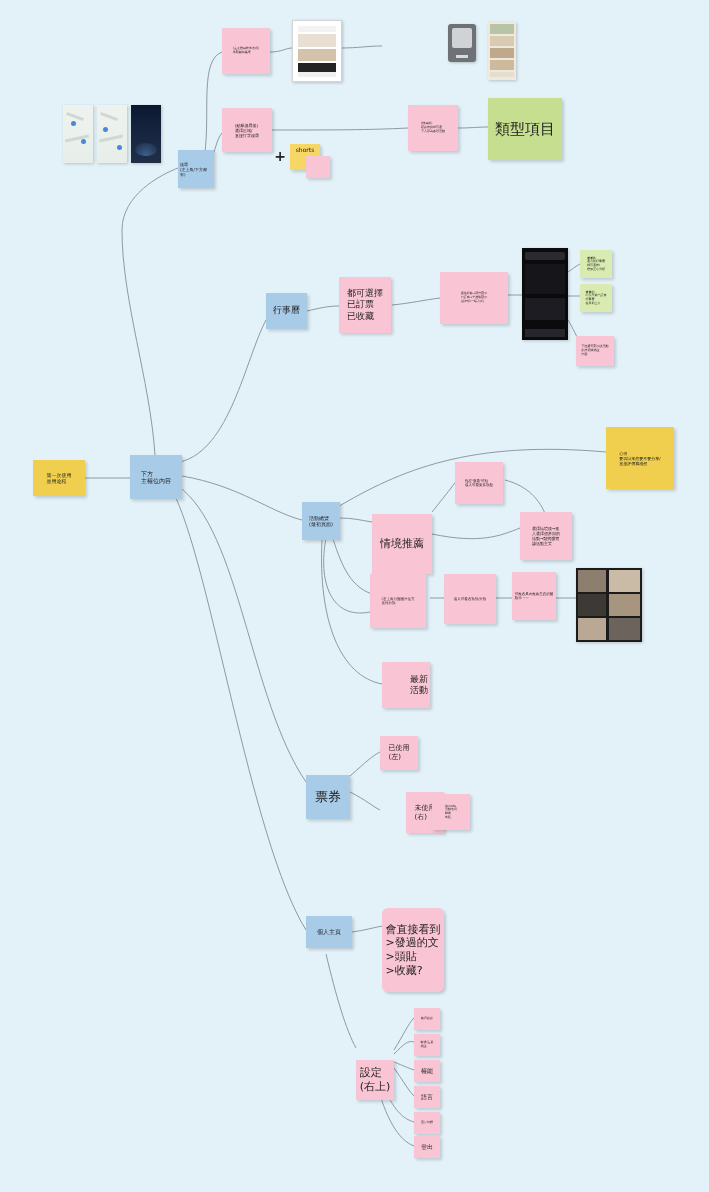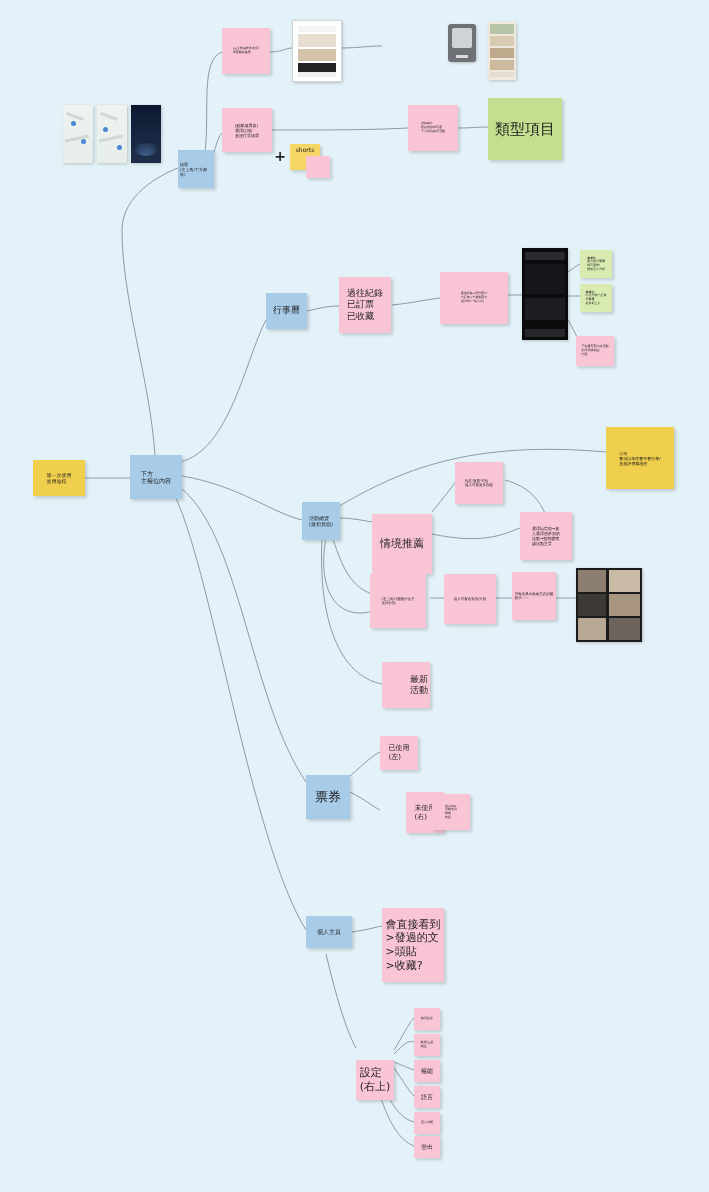--- a/index.html
+++ b/index.html
@@ -196,21 +196,21 @@
     <div class="dot" style="left:18px;top:34px;"></div>
   </div>
   <div class="imgtile map1" style="left:97px;top:105px;width:30px;height:58px;">
     <div class="dot" style="left:6px;top:22px;"></div>
     <div class="dot" style="left:20px;top:40px;"></div>
   </div>
   <div class="imgtile nightsky" style="left:131px;top:105px;width:30px;height:58px;"></div>
 
   <div class="node blue t9" style="left:266px;top:293px;width:41px;height:36px;">行事曆</div>
 
-  <div class="node pink t9" style="left:339px;top:277px;width:52px;height:56px;">過往紀錄
+  <div class="node pink t9" style="left:339px;top:277px;width:52px;height:56px;">都可選擇
 已訂票
 已收藏</div>
 
   <div class="node pink t3" style="left:440px;top:272px;width:68px;height:52px;">過往紀錄→顏色顯示
 已訂票→半透明顯示
 (跟圖片一樣方式)</div>
 
   <div class="imgtile darkapp" style="left:522px;top:248px;width:46px;height:92px;">
     <div style="position:absolute;left:3px;top:4px;right:3px;height:8px;background:#2a2a30;border-radius:2px;"></div>
     <div style="position:absolute;left:3px;top:16px;right:3px;height:30px;background:#15151a;"></div>
@@ -272,21 +272,21 @@
   <div class="node pink t7" style="left:380px;top:792px;width:38px;height:41px;margin-left:26px;">未使用
 (右)</div>
 
   <div class="node pink t3" style="left:432px;top:794px;width:38px;height:36px;">Qrcode
 活動名稱
 時間
 地點</div>
 
   <div class="node blue t6" style="left:306px;top:916px;width:46px;height:32px;">個人主頁</div>
 
-  <div class="node pink t11" style="left:382px;top:888px;width:62px;height:74px;">會直接看到
+  <div class="node pink t11" style="left:382px;top:888px;width:62px;height:84px;border-radius:6px;">會直接看到
 &gt;發過的文
 &gt;頭貼
 &gt;收藏?</div>
 
   <div class="node pink t11" style="left:356px;top:1040px;width:38px;height:40px;">設定
 (右上)</div>
 
   <div class="node pink t3" style="left:414px;top:1008px;width:26px;height:22px;">帳戶設定</div>
   <div class="node pink t3" style="left:414px;top:1034px;width:26px;height:22px;">帳號/主業
 備註</div>

